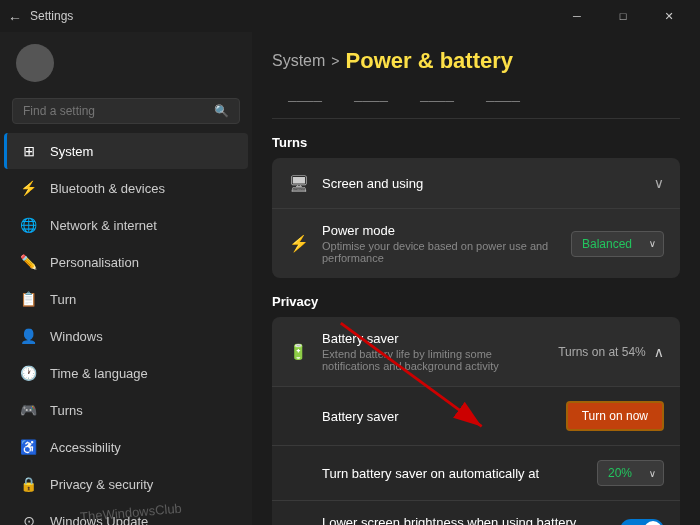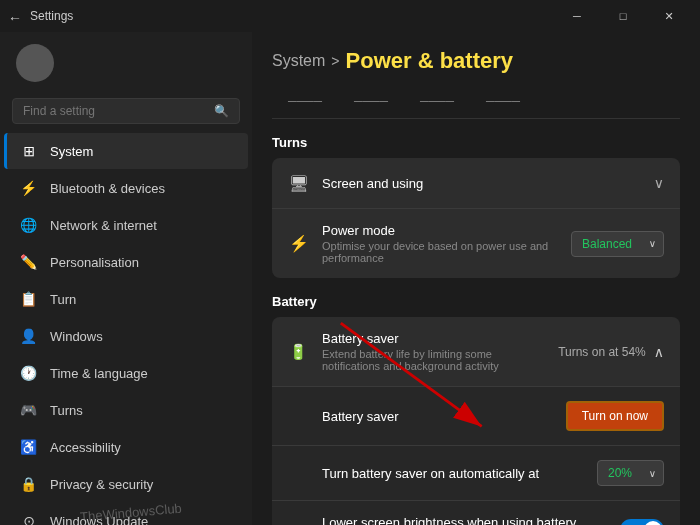--- a/index.html
+++ b/index.html
@@ -471,21 +471,21 @@
             <div class="dropdown-wrapper">
               <select class="dropdown">
                 <option>Balanced</option>
               </select>
               <span class="dropdown-chevron">∨</span>
             </div>
           </div>
         </div>
       </div>
 
-      <div class="section-label" style="margin-top:16px;">Battery</div>
+      <div class="section-label" style="margin-top:16px;">Privacy</div>
 
       <div class="card">
 
         <div class="battery-saver-header">
           <div class="batt-icon">🔋</div>
           <div class="batt-text">
             <div class="batt-title">Battery saver</div>
             <div class="batt-subtitle">Extend battery life by limiting some notifications and background activity</div>
           </div>
           <div class="batt-right">

